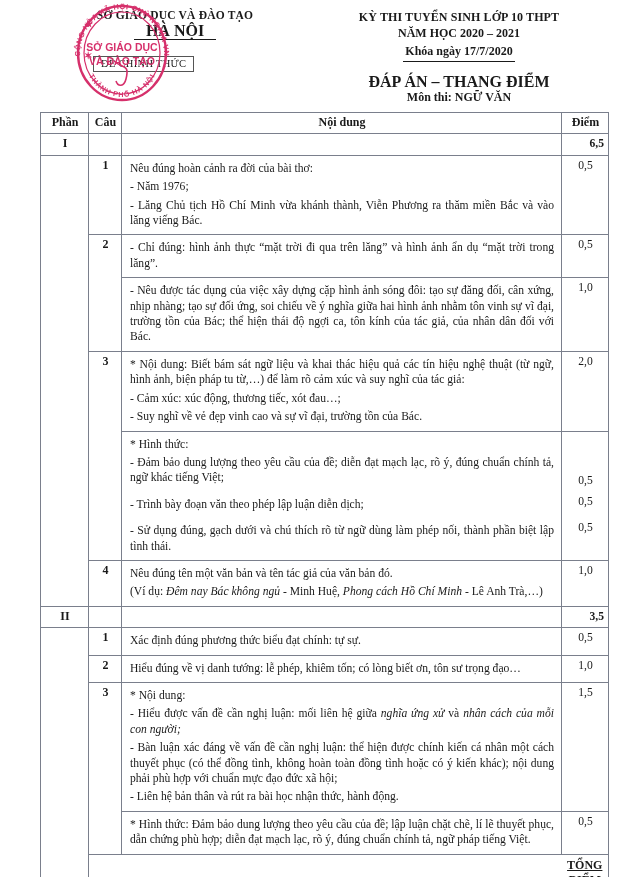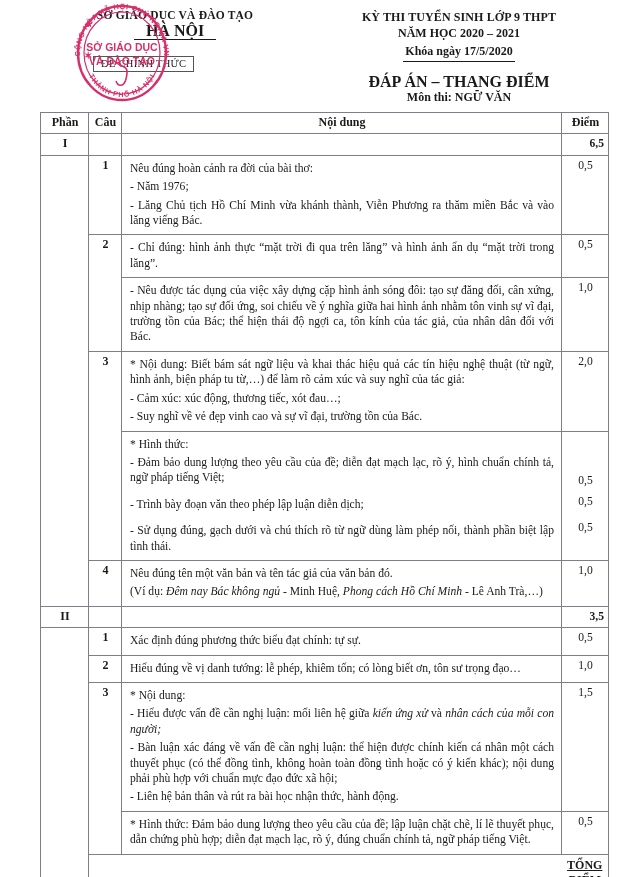--- a/index.html
+++ b/index.html
@@ -216,23 +216,23 @@
         </text>
         <text x="17" y="24" font-size="9" fill="#d6306b" font-weight="bold">★</text>
         <text x="16" y="56" font-size="10" fill="#d6306b" font-weight="bold">✶</text>
         <text x="54" y="48" font-family="Liberation Sans, sans-serif" font-size="10.5" font-weight="bold" fill="#d6306b" text-anchor="middle">SỞ GIÁO DỤC</text>
         <text x="54" y="62" font-family="Liberation Sans, sans-serif" font-size="10.5" font-weight="bold" fill="#d6306b" text-anchor="middle">VÀ ĐÀO TẠO</text>
         <path d="M 46,58 C 54,66 62,60 58,76 C 56,84 50,84 48,78" fill="none" stroke="#d6306b" stroke-width="1.6"></path>
       </svg>
     </div>
 
     <div class="hdr-right">
-      <div class="l1">KỲ THI TUYỂN SINH LỚP 9 THPT</div>
+      <div class="l1">KỲ THI TUYỂN SINH LỚP 10 THPT</div>
       <div class="l2">NĂM HỌC 2020 – 2021</div>
-      <div><span class="l3">Khóa ngày 17/5/2020</span></div>
+      <div><span class="l3">Khóa ngày 17/7/2020</span></div>
       <div class="gap"></div>
       <div class="l4">ĐÁP ÁN – THANG ĐIỂM</div>
       <div class="l5">Môn thi: NGỮ VĂN</div>
     </div>
   </div>
 
   <table class="answer-table">
     <colgroup>
       <col class="col-phan">
         <col class="col-cau">
@@ -288,21 +288,21 @@
           <p>* Nội dung: Biết bám sát ngữ liệu và khai thác hiệu quả các tín hiệu nghệ thuật (từ ngữ, hình ảnh, biện pháp tu từ,…) để làm rõ cảm xúc và suy nghĩ của tác giả:</p>
           <p>- Cảm xúc: xúc động, thương tiếc, xót đau…;</p>
           <p class="last">- Suy nghĩ về vẻ đẹp vinh cao và sự vĩ đại, trường tồn của Bác.</p>
         </td>
         <td class="c-diem">2,0</td>
       </tr>
 
       <tr>
         <td class="c-noidung" style="border-bottom:none;">
           <p>* Hình thức:</p>
-          <p>- Đảm bảo dung lượng theo yêu cầu của đề; diễn đạt mạch lạc, rõ ý, hình chuẩn chính tả, ngữ pháp tiếng Việt;</p>
+          <p>- Đảm bảo dung lượng theo yêu cầu của đề; diễn đạt mạch lạc, rõ ý, đúng chuẩn chính tả, ngữ khác tiếng Việt;</p>
         </td>
         <td class="c-diem" style="border-bottom:none; vertical-align:bottom;">0,5</td>
       </tr>
       <tr>
         <td class="c-noidung" style="border-top:none;border-bottom:none;">
           <p class="last">- Trình bày đoạn văn theo phép lập luận diễn dịch;</p>
         </td>
         <td class="c-diem" style="border-top:none;border-bottom:none;">0,5</td>
       </tr>
       <tr>
@@ -342,21 +342,21 @@
         <td class="c-noidung">
           <p>Hiểu đúng về vị danh tướng: lễ phép, khiêm tốn; có lòng biết ơn, tôn sư trọng đạo…</p>
         </td>
         <td class="c-diem">1,0</td>
       </tr>
 
       <tr>
         <td class="c-cau" rowspan="2">3</td>
         <td class="c-noidung">
           <p>* Nội dung:</p>
-          <p><span>- Hiểu được vấn đề cần nghị luận: mối liên hệ giữa </span><em class="it">kiến ứng xử</em><span> và </span><em class="it">nhân cách của mỗi con người;</em></p>
+          <p><span>- Hiểu được vấn đề cần nghị luận: mối liên hệ giữa </span><em class="it">nghĩa ứng xử</em><span> và </span><em class="it">nhân cách của mỗi con người;</em></p>
           <p>- Bàn luận xác đáng về vấn đề cần nghị luận: thể hiện được chính kiến cá nhân một cách thuyết phục (có thể đồng tình, không hoàn toàn đồng tình hoặc có ý kiến khác); nội dung phải phù hợp với chuẩn mực đạo đức xã hội;</p>
           <p class="last">- Liên hệ bản thân và rút ra bài học nhận thức, hành động.</p>
         </td>
         <td class="c-diem">1,5</td>
       </tr>
 
       <tr>
         <td class="c-noidung">
           <p>* Hình thức: Đảm bảo dung lượng theo yêu cầu của đề; lập luận chặt chẽ, lí lẽ thuyết phục, dẫn chứng phù hợp; diễn đạt mạch lạc, rõ ý, đúng chuẩn chính tả, ngữ pháp tiếng Việt.</p>
         </td>

